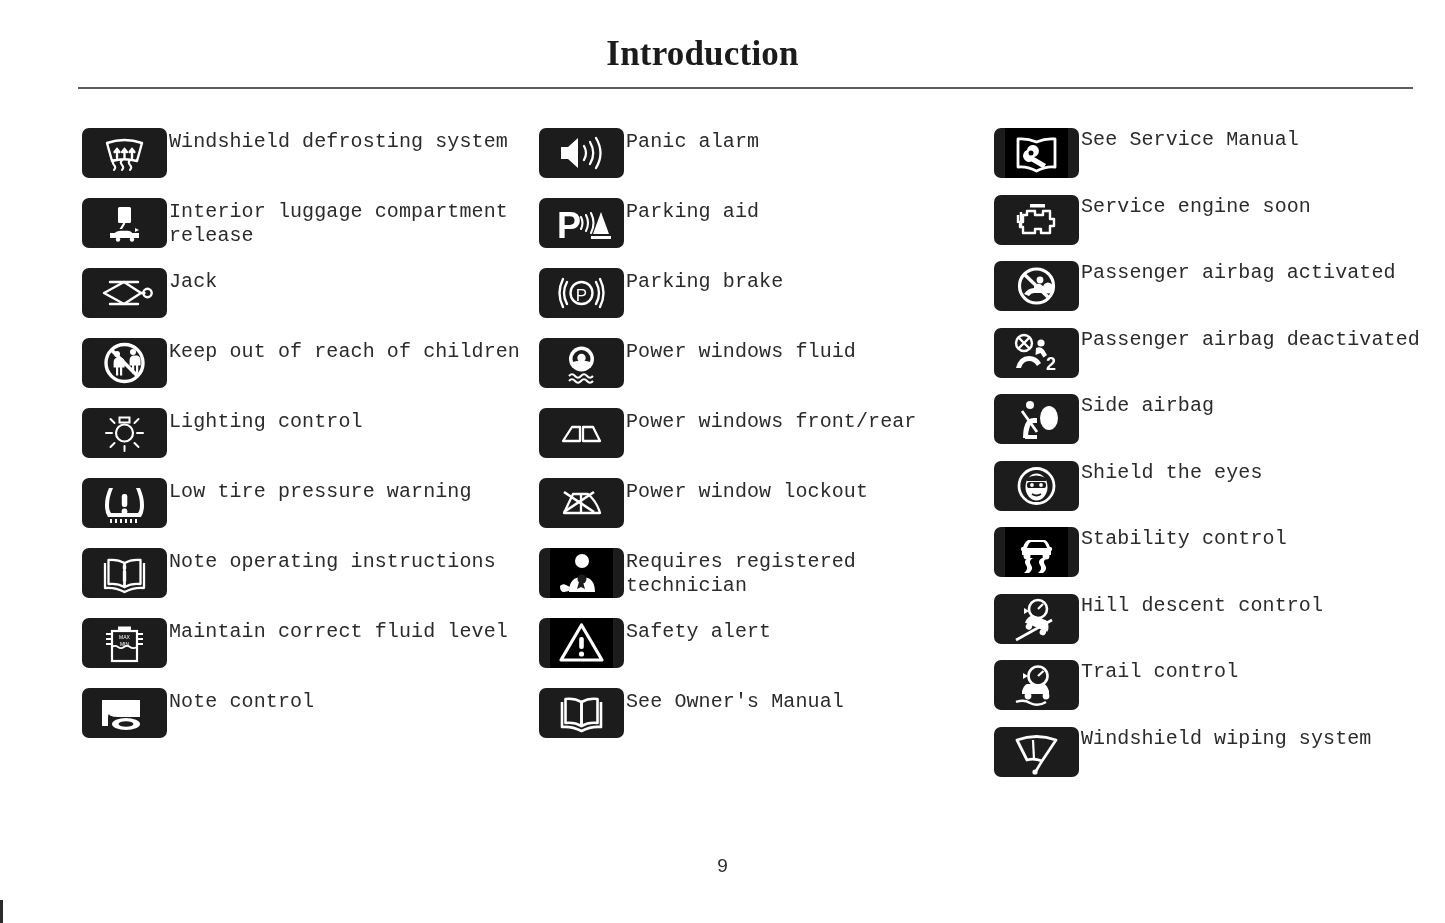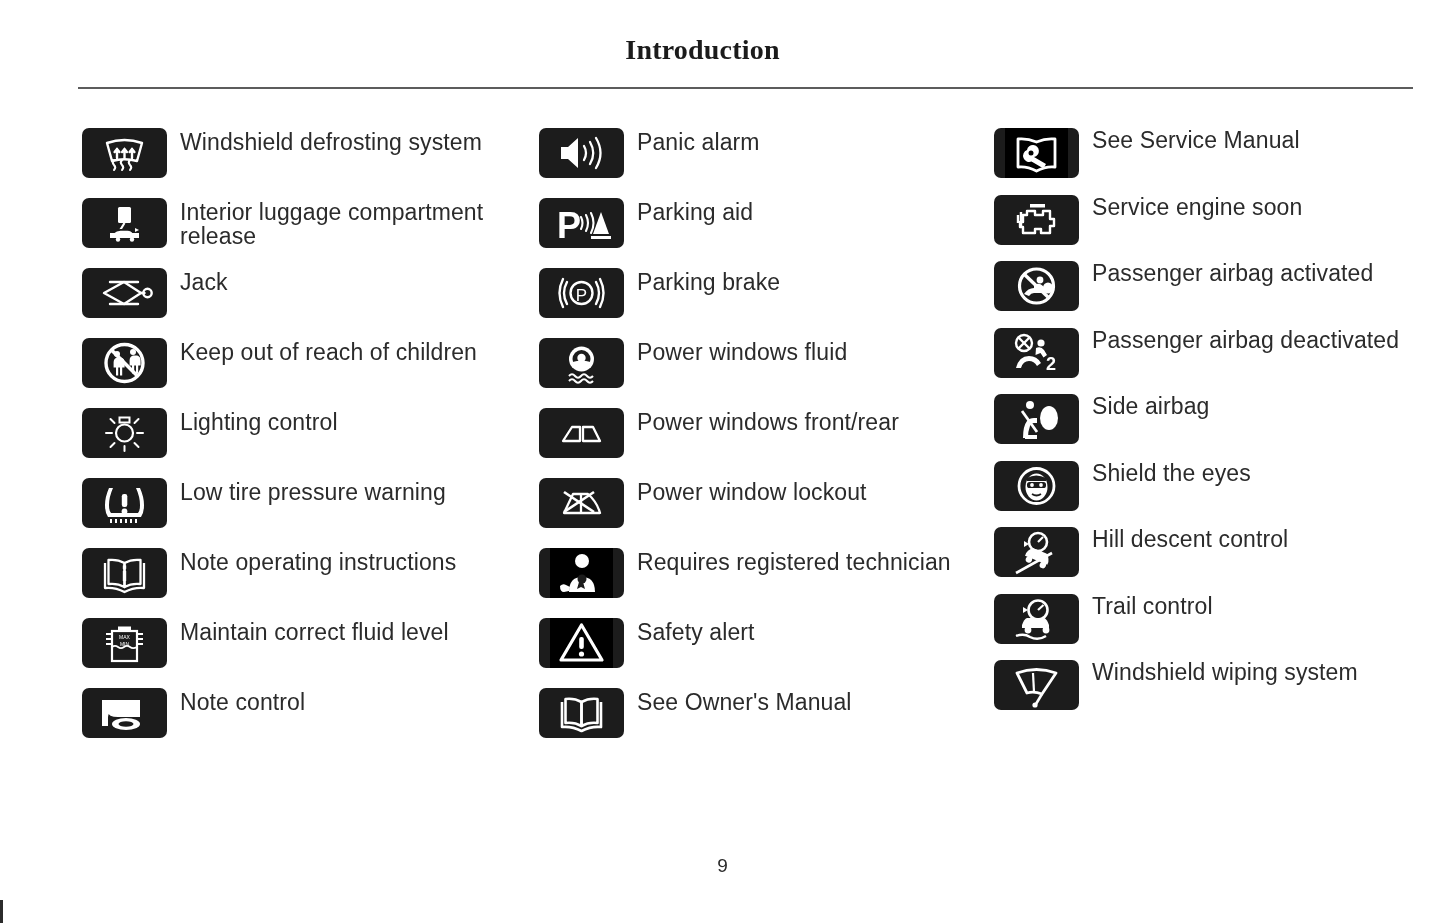--- a/index.html
+++ b/index.html
@@ -16,21 +16,21 @@
     overflow: hidden;
   }
 
   .page-title {
     position: absolute;
     top: 34px;
     left: 0;
     width: 1405px;
     text-align: center;
     font-family: "Liberation Serif", serif;
-    font-size: 28px;
+    font-size: 35px;
     font-weight: 700;
     color: #1b1b1b;
     letter-spacing: 0.2px;
   }
 
   .title-rule {
     position: absolute;
     top: 87px;
     left: 78px;
     width: 1335px;
@@ -86,26 +86,27 @@
     position: absolute;
     left: 11px;
     top: 0;
     width: 63px;
     height: 50px;
     background: #000000;
   }
 
   .sym-label {
     flex: 1 1 auto;
-    padding-left: 13px;
-    font-size: 23px;
+    padding-left: 2px;
+    font-size: 20px;
     line-height: 24px;
     color: #2b2b2b;
     padding-top: 2px;
     letter-spacing: 0.1px;
+    font-family: Liberation Mono, monospace;
   }
   .col-3 .sym-label { padding-top: 0px; }
 
   .page-number {
     position: absolute;
     top: 855px;
     left: 0;
     width: 1445px;
     text-align: center;
     font-size: 19px;
@@ -502,20 +503,38 @@
           <g fill="#fff">
             <circle cx="38" cy="24" r="1.9"></circle>
             <circle cx="47" cy="24" r="1.9"></circle>
           </g>
           <path d="M38 33 q4.5 3 9 0" fill="none" stroke="#1c1c1c" stroke-width="1.8"></path>
         </svg>
       </div>
       <div class="sym-label">Shield the eyes</div>
     </div>
 
+    <div class="sym-row">
+      <div class="icon-box inner-black">
+        <svg viewBox="0 0 85 50">
+          <g fill="#fff">
+            <path d="M28 24 q2 -9 6 -11 l17 0 q4 2 6 11 l0 4 -29 0 z"></path>
+            <rect x="27" y="20" width="31" height="4" rx="1.5"></rect>
+            <circle cx="33" cy="29" r="3.5"></circle>
+            <circle cx="52" cy="29" r="3.5"></circle>
+          </g>
+          <path d="M33 21 q2 -6 4 -6 l12 0 q2 0 4 6 z" fill="#000"></path>
+          <g fill="#fff">
+            <path d="M30 46 q5 -4 2 -8 q-3 -4 2 -7 l5 0 q-5 3 -2 7 q3 4 -2 8 z"></path>
+            <path d="M44 46 q5 -4 2 -8 q-3 -4 2 -7 l5 0 q-5 3 -2 7 q3 4 -2 8 z"></path>
+          </g>
+        </svg>
+      </div>
+      <div class="sym-label">Stability control</div>
+    </div>
 
     <div class="sym-row">
       <div class="icon-box">
         <svg viewBox="0 0 85 50">
           <circle cx="44" cy="15" r="9" fill="none" stroke="#fff" stroke-width="2.6"></circle>
           <line x1="44" y1="15" x2="49" y2="10" stroke="#fff" stroke-width="2.2"></line>
           <path d="M30 14 l5 3 -5 3 z" fill="#fff"></path>
           <g fill="#fff" transform="rotate(22 44 34)">
             <path d="M30 31 q2 -6 5 -7 l14 0 q3 1 5 7 l0 3 -24 0 z"></path>
             <circle cx="35" cy="36" r="3.2"></circle>

